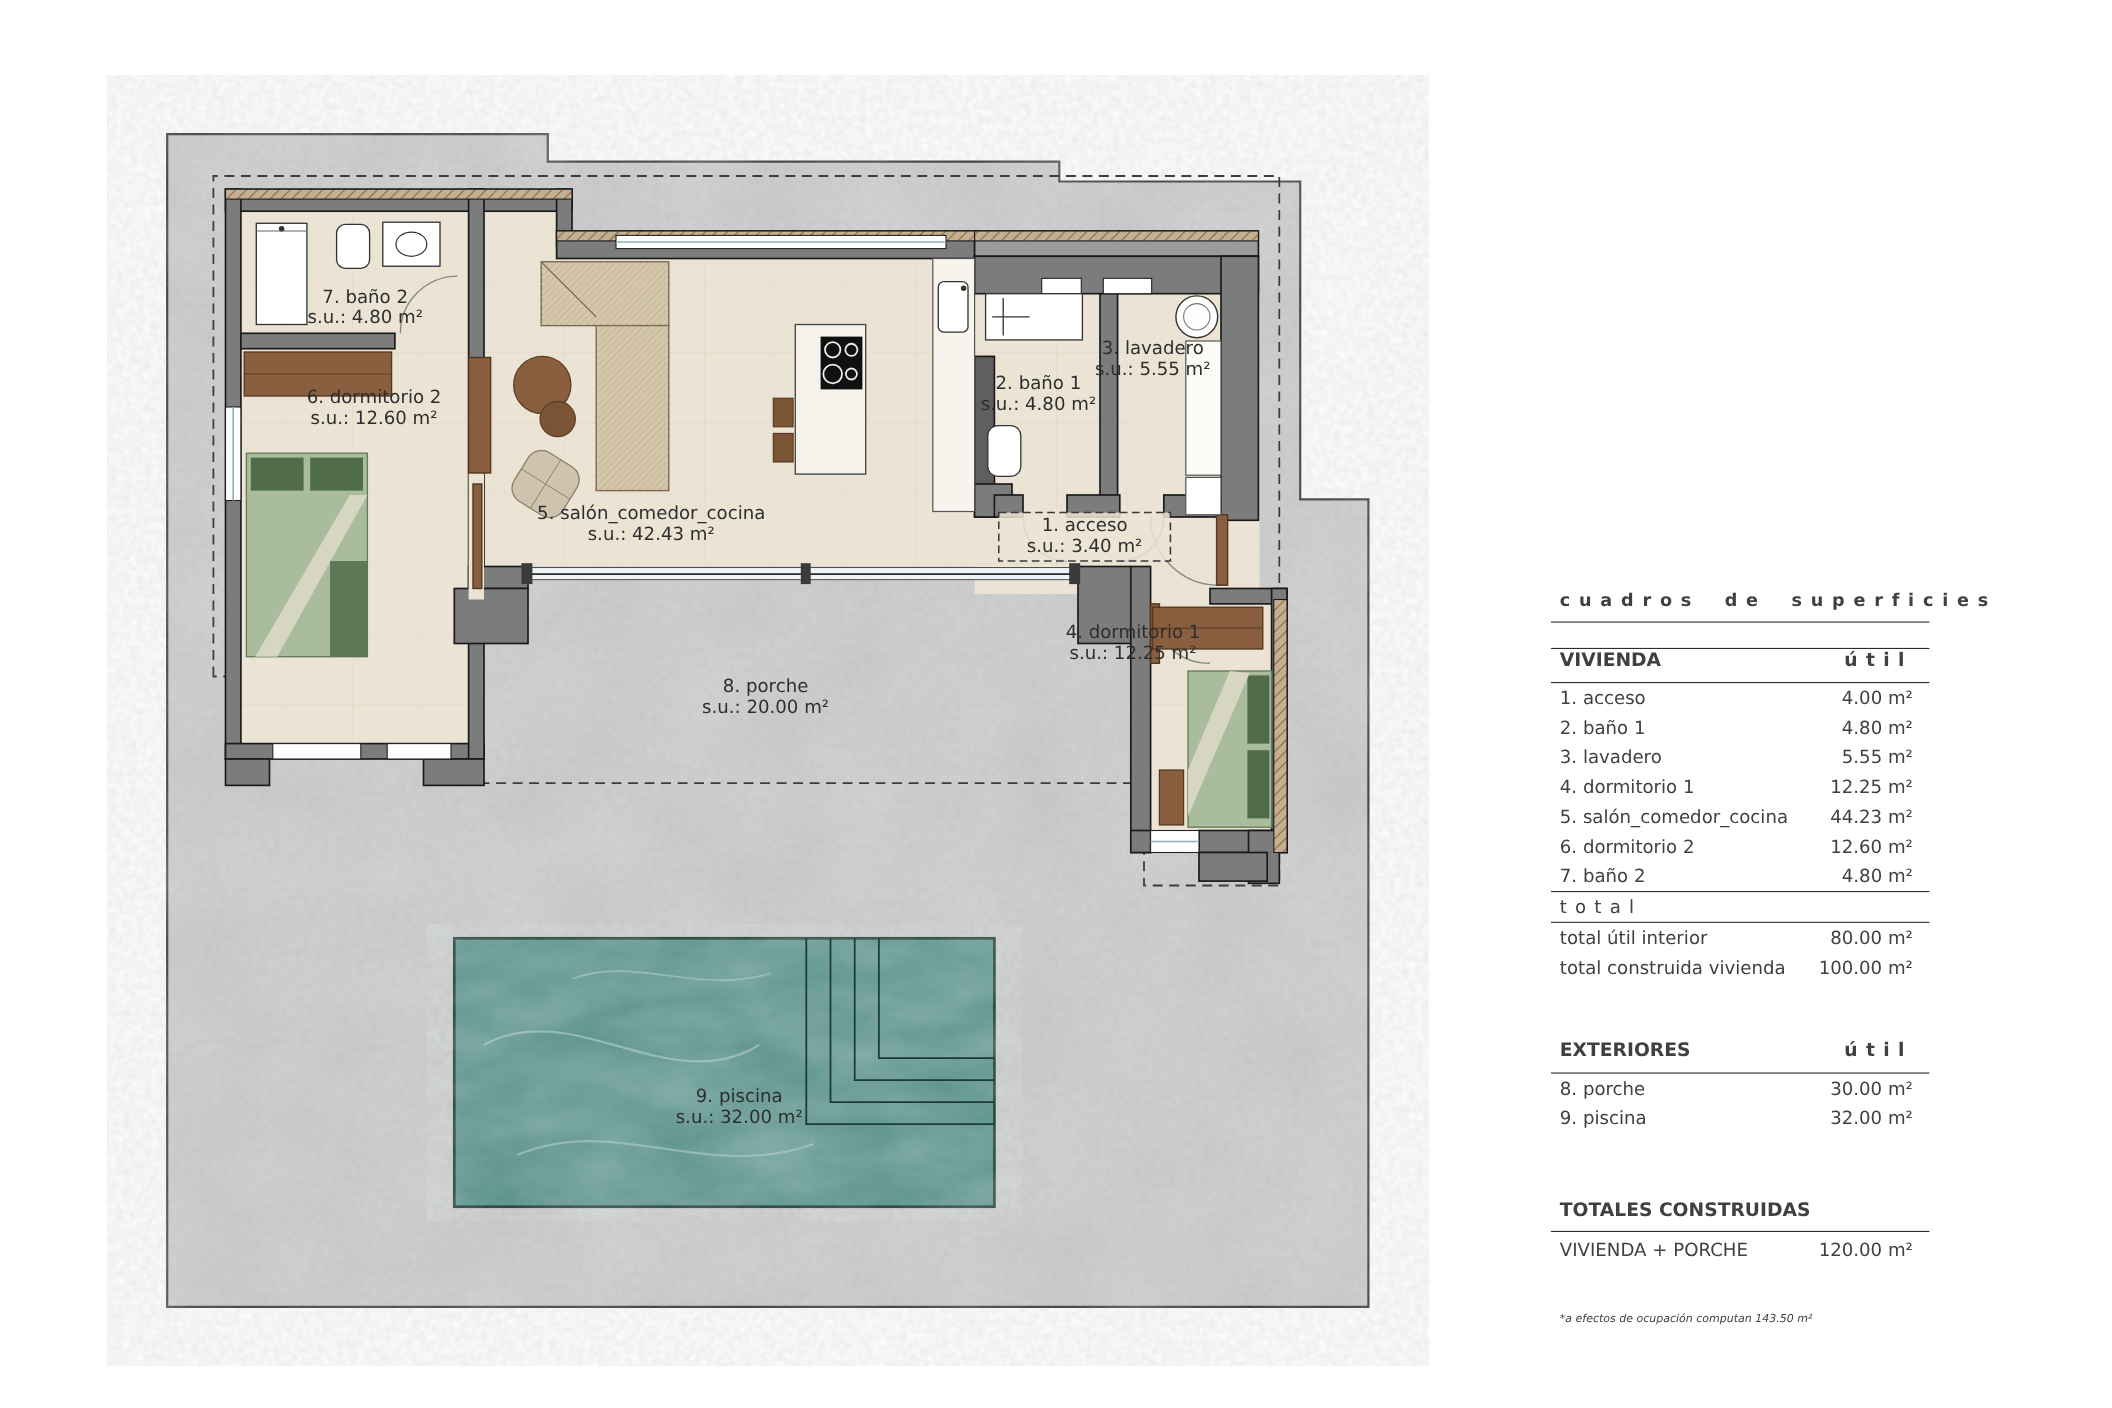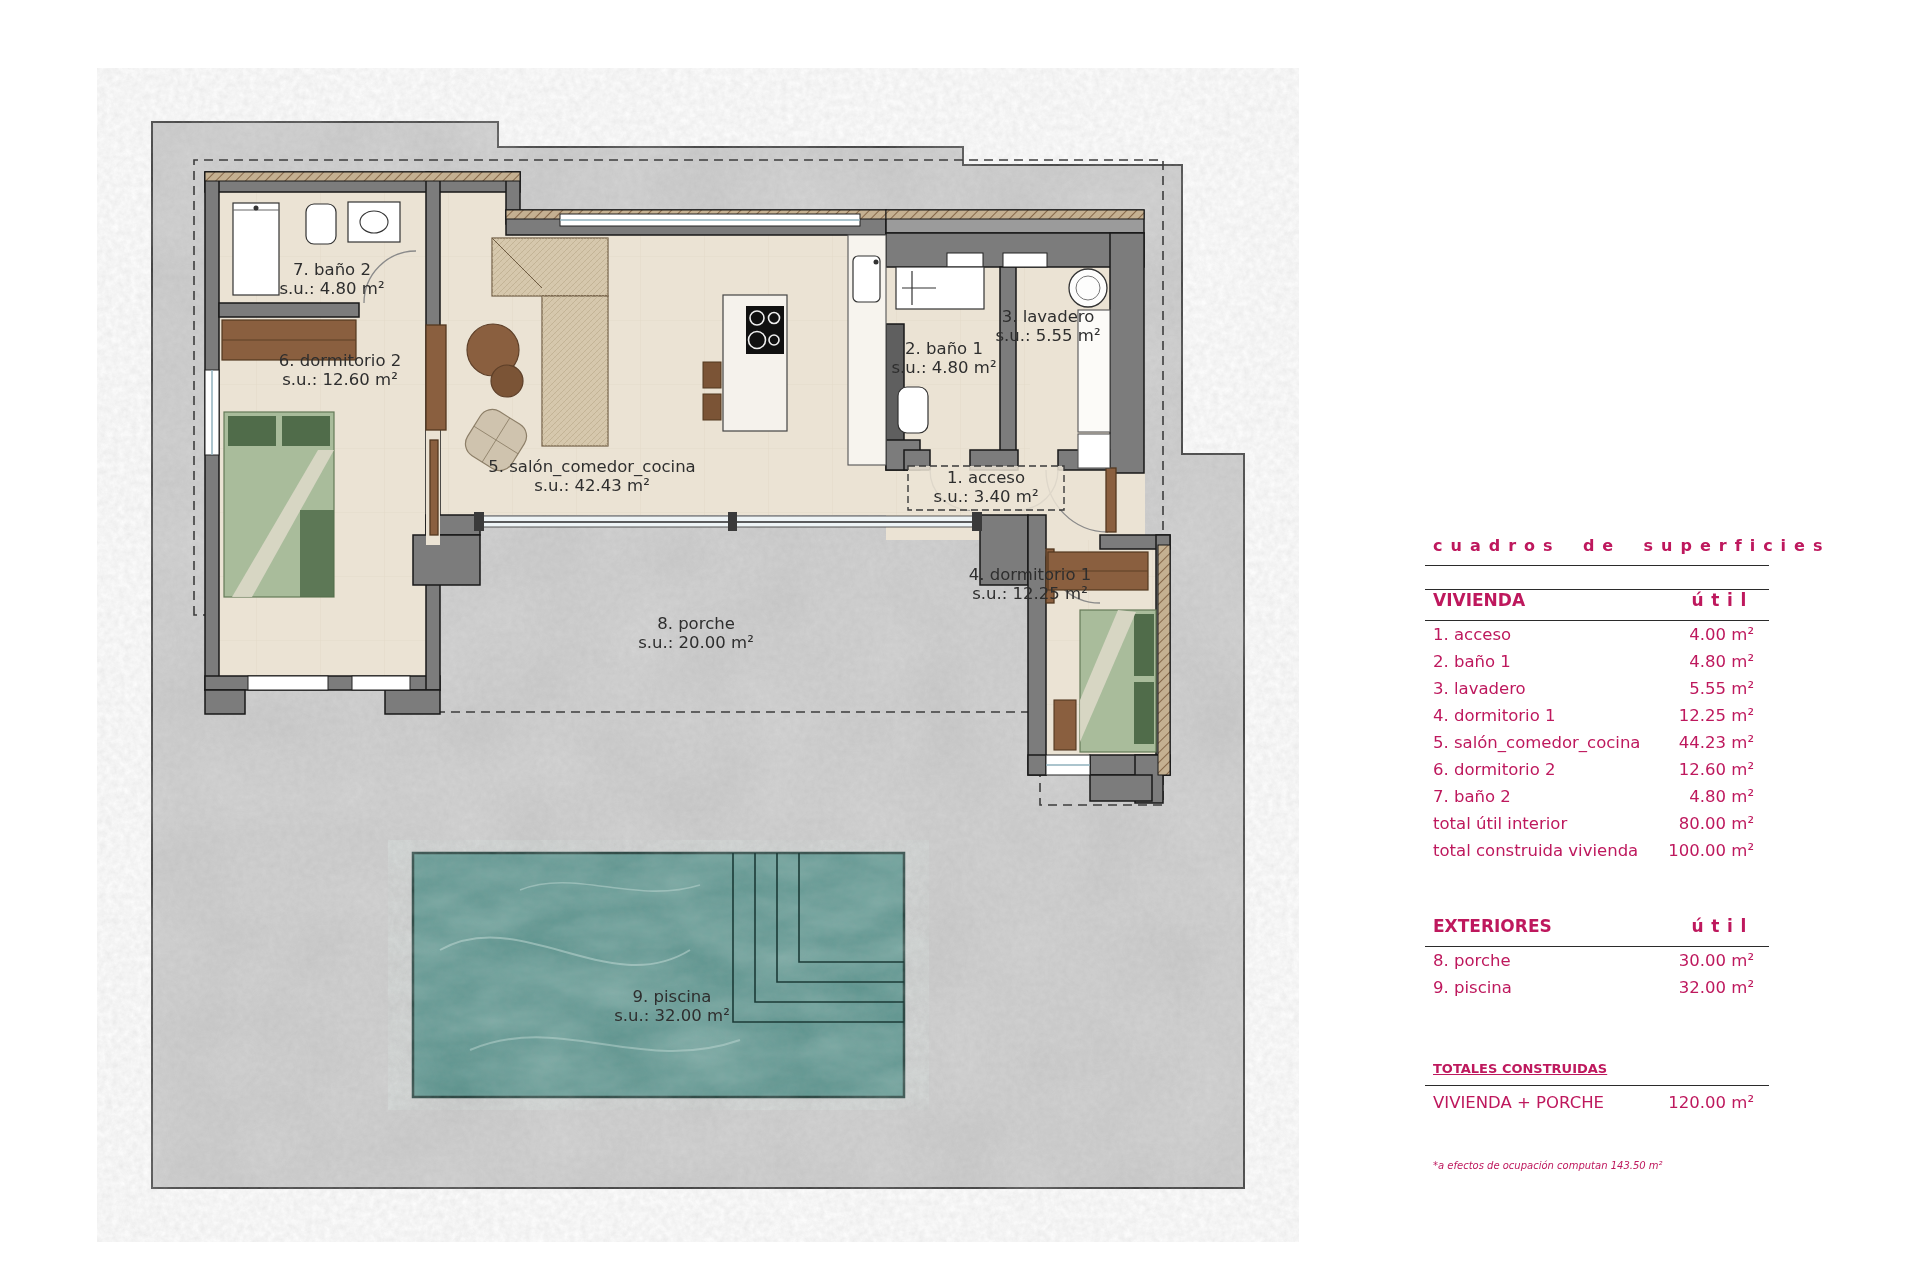--- a/index.html
+++ b/index.html
@@ -6,36 +6,36 @@
   .page{position:relative;width:1920px;height:1280px;background:#ffffff;overflow:hidden;
         font-family:"DejaVu Sans",sans-serif;}
   .plansvg{position:absolute;left:0;top:0;}
 
   
   .room-label{position:absolute;transform:translateX(-50%);text-align:center;
               color:#2e2e2e;font-size:16.5px;line-height:18.5px;white-space:nowrap;}
   .room-label .ln{display:block;}
 
   
-  .surfaces{position:absolute;left:1410px;top:536px;width:344px;color:#be185d;margin-left:15px;}
+  .surfaces{position:absolute;left:1410px;top:536px;width:344px;color:#404040;}
   .st-title{font-weight:700;font-size:16px;letter-spacing:.5em;word-spacing:.55em;
             padding:0 0 10px 8px;border-bottom:1.6px solid #2b2b2b;white-space:nowrap;}
   .sect{margin-top:24px;border-top:1.6px solid #2b2b2b;}
   .sect.first{margin-top:23px;}
   .hrow{display:flex;justify-content:space-between;height:30px;
         border-bottom:1.6px solid #2b2b2b;font-weight:700;font-size:17px;}
   .hrow .hl{padding-left:8px;}
   .hrow .hu{padding-right:15px;letter-spacing:.45em;}
   .trow{display:flex;justify-content:space-between;align-items:center;height:27px;font-size:16.5px;}
   .trow .rl{padding-left:8px;white-space:nowrap;}
   .trow .rv{padding-right:15px;white-space:nowrap;}
   .totlabel{height:27px;display:flex;align-items:center;border-top:1.4px solid #2b2b2b;
             border-bottom:1.4px solid #2b2b2b;font-size:16.5px;letter-spacing:.45em;padding-left:8px;}
-  .totales-h{margin-top:60px;font-weight:700;font-size:13px;padding:0 0 9px 8px;
-             border-bottom:1.6px solid #2b2b2b;text-decoration:underline;}
+  .totales-h{margin-top:60px;font-weight:700;font-size:17px;padding:0 0 9px 8px;
+             border-bottom:1.6px solid #2b2b2b;}
   .footnote{margin-top:42px;font-style:italic;font-size:10px;padding-left:8px;white-space:nowrap;}
 </style>
 </head>
 <body>
 
 <div class="page">
 
   <svg class="plansvg" width="1920" height="1280" viewBox="0 0 1920 1280">
     <defs>
       <pattern id="hatch" width="7" height="7" patternUnits="userSpaceOnUse" patternTransform="rotate(45)">
@@ -320,20 +320,21 @@
         <span class="rv">44.23 m²</span>
       </div>
       <div class="trow">
         <span class="rl">6. dormitorio 2</span>
         <span class="rv">12.60 m²</span>
       </div>
       <div class="trow">
         <span class="rl">7. baño 2</span>
         <span class="rv">4.80 m²</span>
       </div>
+      <div class="totlabel">total</div>
       <div class="trow">
         <span class="rl">total útil interior</span>
         <span class="rv">80.00 m²</span>
       </div>
       <div class="trow">
         <span class="rl">total construida vivienda</span>
         <span class="rv">100.00 m²</span>
       </div>
     </div>
 

